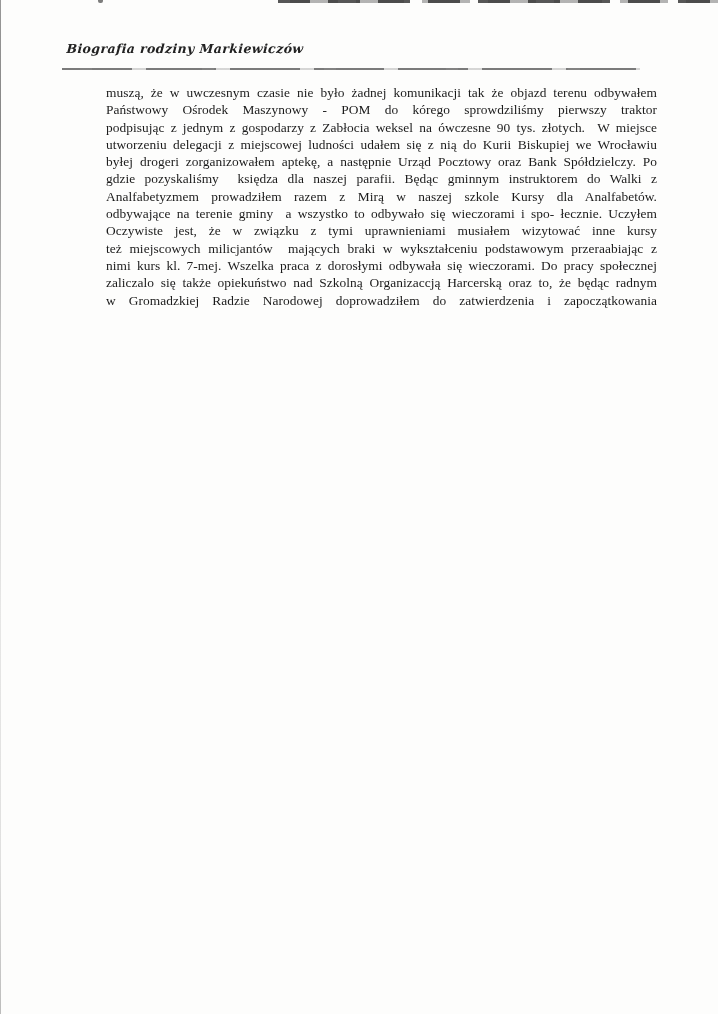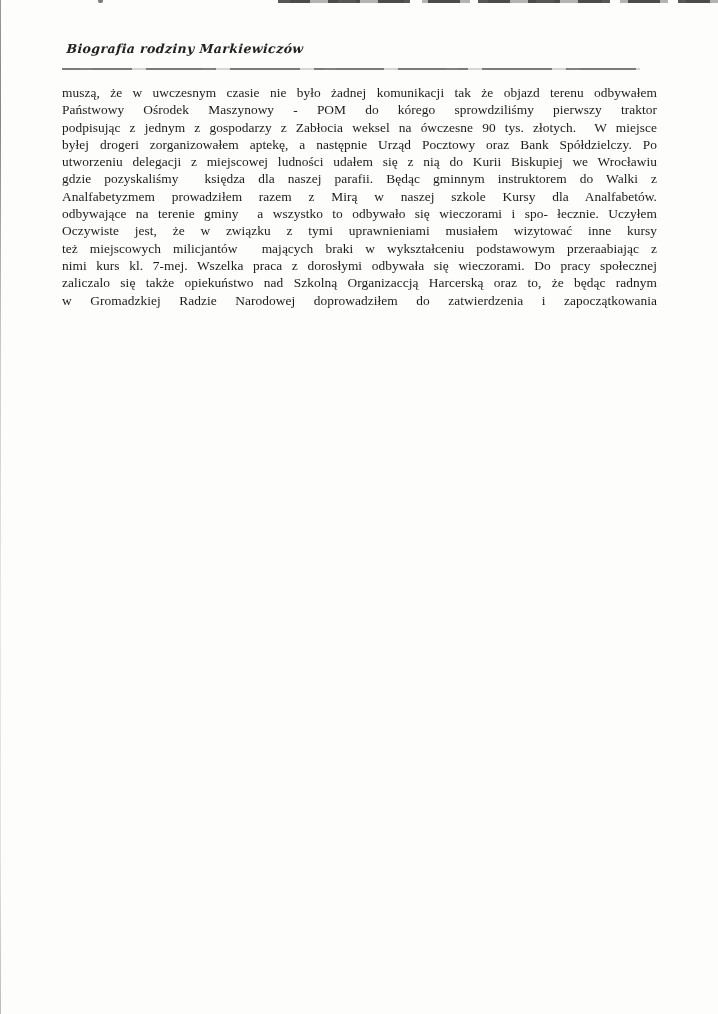--- a/index.html
+++ b/index.html
@@ -84,20 +84,21 @@
     line-height: 17.3px;
     color: #1b1b1b;
     letter-spacing: 0.05px;
     word-spacing: 0.5px;
   }
   .line {
     text-align: justify;
     text-align-last: justify;
     height: 17.3px;
     overflow: visible;
+    margin-left: 44px;
   }
   .line.last {
     text-align-last: left;
   }
 </style>
 </head>
 <body>
 
 <div class="page">
   <div class="top-marks"></div>
@@ -105,22 +106,22 @@
   <div class="left-line"></div>
 
   <div class="doc-title">Biografia rodziny Markiewiczów</div>
 
   <div class="title-rule"></div>
 
   <div class="paragraph" id="paragraph">
       <div class="line">muszą, że w uwczesnym czasie nie było żadnej komunikacji tak że objazd terenu odbywałem</div>
       <div class="line">Państwowy Ośrodek Maszynowy - POM do kórego sprowdziliśmy pierwszy traktor</div>
       <div class="line">podpisując z jednym z gospodarzy z Zabłocia weksel na ówczesne 90 tys. złotych.&nbsp; W miejsce</div>
+      <div class="line">utworzeniu delegacji z miejscowej ludności udałem się z nią do Kurii Biskupiej we Wrocławiu</div>
       <div class="line">byłej drogeri zorganizowałem aptekę, a następnie Urząd Pocztowy oraz Bank Spółdzielczy. Po</div>
-      <div class="line">utworzeniu delegacji z miejscowej ludności udałem się z nią do Kurii Biskupiej we Wrocławiu</div>
       <div class="line">gdzie pozyskaliśmy&nbsp; księdza dla naszej parafii. Będąc gminnym instruktorem do Walki z</div>
       <div class="line">Analfabetyzmem prowadziłem razem z Mirą w naszej szkole Kursy dla Analfabetów.</div>
       <div class="line">odbywające na terenie gminy&nbsp; a wszystko to odbywało się wieczorami i spo- łecznie. Uczyłem</div>
       <div class="line">Oczywiste jest, że w związku z tymi uprawnieniami musiałem wizytować inne kursy</div>
       <div class="line">też miejscowych milicjantów&nbsp; mających braki w wykształceniu podstawowym przeraabiając z</div>
       <div class="line">nimi kurs kl. 7-mej. Wszelka praca z dorosłymi odbywała się wieczorami. Do pracy społecznej</div>
       <div class="line">zaliczalo się także opiekuństwo nad Szkolną Organizaccją Harcerską oraz to, że będąc radnym</div>
       <div class="line">w Gromadzkiej Radzie Narodowej doprowadziłem do zatwierdzenia i zapoczątkowania</div>
     </div>
 </div>

